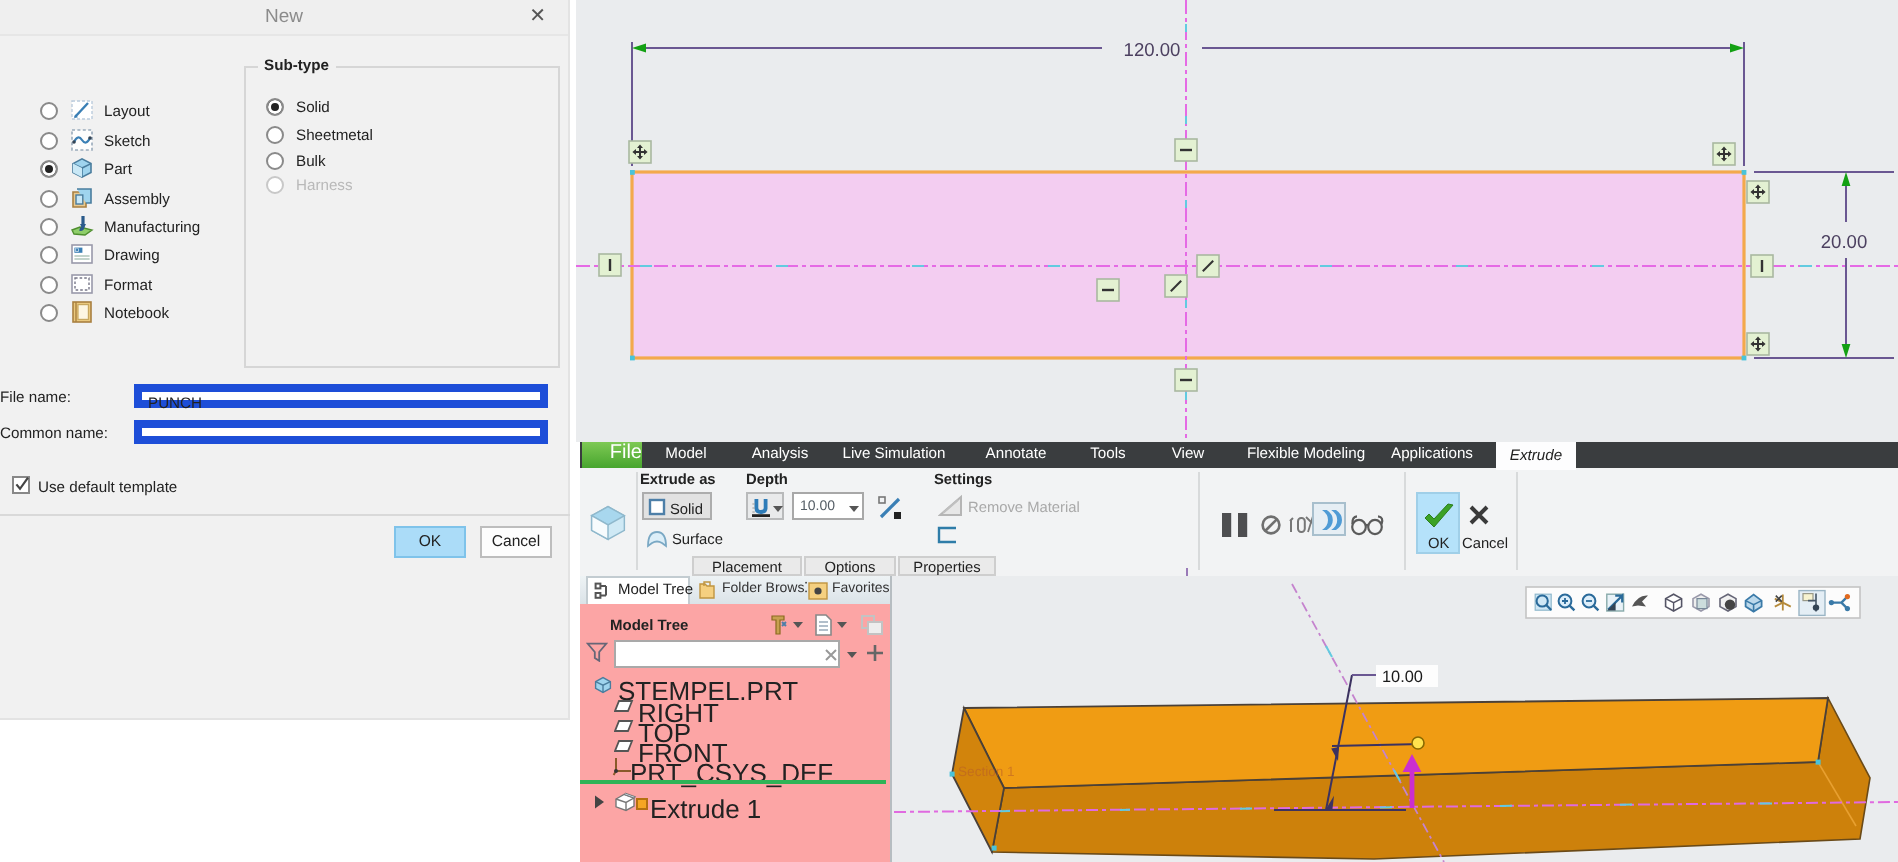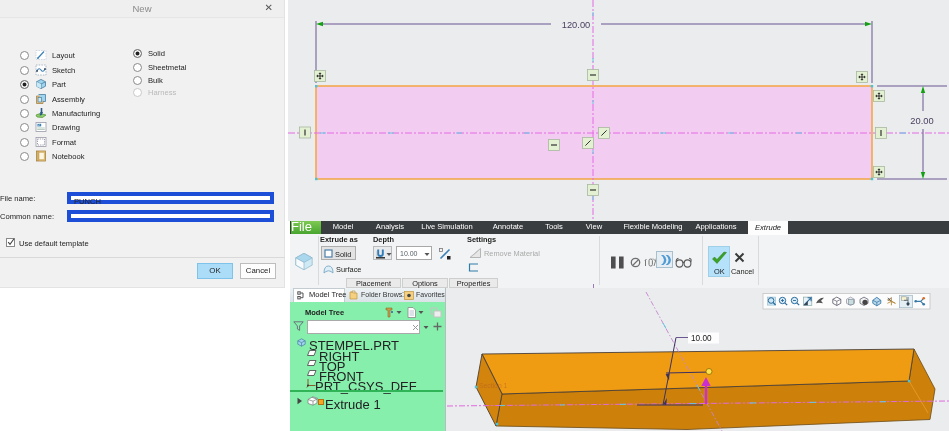--- a/index.html
+++ b/index.html
@@ -1,59 +1,62 @@
 <!DOCTYPE html>
 <html><head><meta charset="utf-8">
 <style>
 html,body{margin:0;padding:0}
 body{width:949px;height:431px;position:relative;font-family:"Liberation Sans",sans-serif;background:#fff;overflow:hidden}
 .abs{position:absolute}
 
-#dlg{position:absolute;left:0;top:0;width:285px;height:288px;background:#f1f1f1;border-right:1px solid #e3e3e3;border-bottom:1px solid #e3e3e3;box-sizing:border-box}
+#dlg{position:absolute;left:0;top:0;width:285px;height:360px;background:#f1f1f1;border-right:1px solid #e3e3e3;border-bottom:1px solid #e3e3e3;box-sizing:border-box}
 #dlgtitle{position:absolute;left:0;top:0;width:100%;height:17px;background:#efefef;border-bottom:1px solid #e6e6e6}
 #dlgtitle .t{position:absolute;left:0;right:0;top:3px;text-align:center;font-size:9.5px;color:#8b8b8b}
 #dlgtitle .x{position:absolute;right:11px;top:2px;font-size:10px;color:#555}
 .grp{position:absolute;border:1px solid #d6d6d6;background:#f1f1f1}
 .grp .lab{position:absolute;top:-6px;left:6px;background:#f1f1f1;padding:0 3px;font-size:7.6px;color:#222;font-weight:bold}
 .row{position:absolute;height:13px;font-size:7.6px;color:#222;white-space:nowrap}
 .radio{position:absolute;width:7px;height:7px;border:1px solid #8a8a8a;border-radius:50%;background:#fff}
 .radio.sel{box-shadow:inset 0 0 0 1.5px #fff;background:#222}
 .radio.dis{border-color:#c8c8c8}
 .flab{position:absolute;font-size:7.6px;color:#222;}
 .finp{position:absolute;background:#fff;border:4px solid #1d4ed8;font-size:7.6px;color:#222;padding:1px 0 0 3px;box-sizing:border-box}
 #okbtn{position:absolute;left:197px;top:263px;width:36px;height:16px;background:#abdcf8;border:1px solid #7fc3ea;box-sizing:border-box;text-align:center;font-size:7.8px;color:#222;line-height:14px}
 #cancelbtn{position:absolute;left:240px;top:263px;width:36px;height:16px;background:#fdfdfd;border:1px solid #bdbdbd;box-sizing:border-box;text-align:center;font-size:7.8px;color:#222;line-height:14px}
 #footline{position:absolute;left:0;top:257px;width:285px;border-top:1px solid #d9d9d9}
 
 #sketch{position:absolute;left:288px;top:0;width:661px;height:221px;background:#eaecee}
 #ribbon{position:absolute;left:290px;top:221px;width:659px;height:67px;background:#f2f3f4}
 #tabbar{position:absolute;left:0;top:0;width:659px;height:12.5px;background:#3a3d3f}
 .tab{position:absolute;top:0;height:12.5px;line-height:12.5px;color:#fff;font-size:7.6px;text-align:center}
-#filetab{position:absolute;left:1px;top:0;width:30px;height:12.5px;line-height:12.5px;text-align:left;color:#fff;font-size:13px;background:linear-gradient(#7ec954,#47a52e)}
+#filetab{position:absolute;left:1px;top:0;width:30px;height:12.5px;line-height:12.5px;text-align:right;color:#fff;font-size:10px;background:linear-gradient(#7ec954,#47a52e)}
 #exttab{position:absolute;left:458px;top:0;width:40px;height:14px;background:#fdfdfe;color:#222;font-size:7.6px;font-style:italic;text-align:center;line-height:13px}
 .blab{position:absolute;font-size:7.4px;font-weight:bold;color:#222}
 .rtxt{position:absolute;font-size:7.4px;color:#222;white-space:nowrap}
 .gtxt{position:absolute;font-size:7.4px;color:#a9a9a9;white-space:nowrap}
 .vsep{position:absolute;width:1px;background:#d8dadb;top:15px;height:49px}
 .ptab{position:absolute;top:56.5px;height:10.5px;background:#eaeaea;border:1px solid #cecece;box-sizing:border-box;font-size:7.4px;color:#222;text-align:center;line-height:9px}
 
-#mtree{position:absolute;left:290px;top:288px;width:156px;height:143px;background:#86efac;border-right:1px solid #b6bdc1;box-sizing:border-box}
+#mtree{position:absolute;left:290px;top:288px;width:156px;height:143px;background:#fca5a5;border-right:1px solid #b6bdc1;box-sizing:border-box}
 #mtabs{position:absolute;left:0;top:0;width:100%;height:14px;background:linear-gradient(#eef3f5,#dbe3e8)}
 .mtab{position:absolute;top:0;height:14px;font-size:7.5px;color:#222;line-height:14px}
 #vp{position:absolute;left:446px;top:288px;width:503px;height:143px;background:#eaecee}
 .ttxt{font-size:13px;color:#222;position:absolute;white-space:nowrap}
 </style></head>
 <body>
 
 <div id="dlg">
  <div id="dlgtitle">
       <span class="t">New</span>
       <span class="x">✕</span>
     </div>
 
+ <div class="grp" style="left:122px;top:33px;width:156px;height:149px">
+   <span class="lab">Sub-type</span>
+ </div>
 
  <div class="radio" style="left:20px;top:51.0px"></div>
  <svg class="abs" style="left:35px;top:49px" width="12" height="12" viewBox="0 0 12 12">
       <rect x="1" y="1.5" width="10" height="9" fill="#fff" stroke="#bcd" stroke-width="0.7" stroke-dasharray="1.5,1"></rect>
       <path d="M2.5 9.5 L9 2.5" stroke="#3a7fb5" stroke-width="1.2"></path>
       <path d="M2 10 L4 9.6 L2.6 8.3Z" fill="#3a7fb5"></path>
     </svg>
  <div class="row" style="left:52px;top:51px">Layout</div>
 
  <div class="radio" style="left:20px;top:65.5px"></div>

